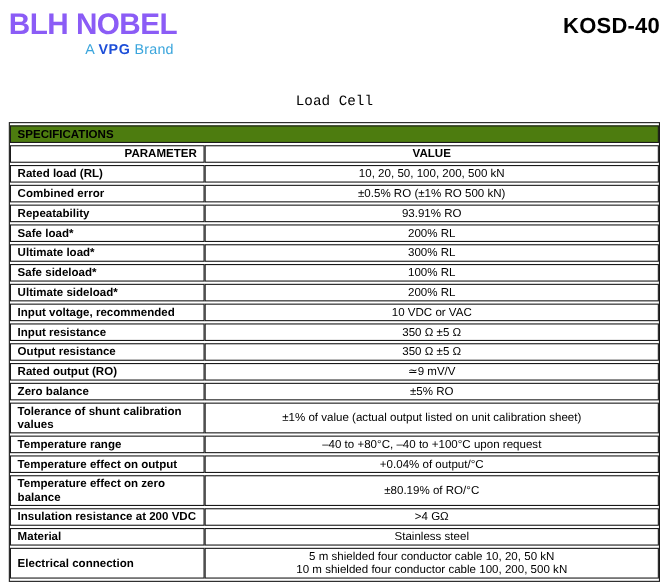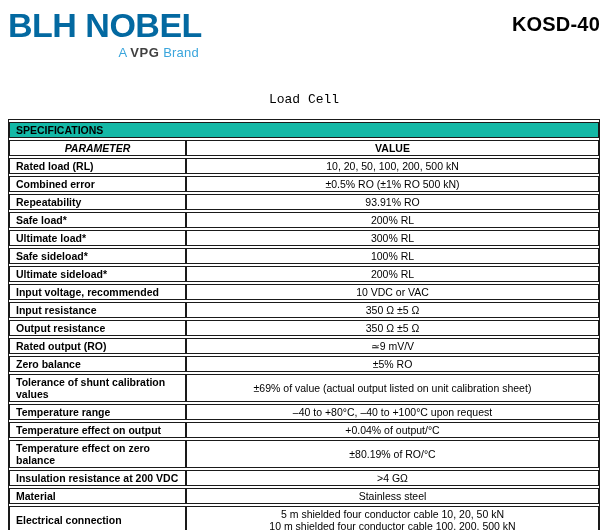--- a/index.html
+++ b/index.html
@@ -14,36 +14,36 @@
   }
   .page { padding: 8px; }
 
   
   .top-row {
     display: flex;
     justify-content: space-between;
     align-items: flex-start;
   }
   .logo-main {
-    color: #0369a1;
-    font-weight: bold;
-    font-size: 34px;
+    color: #8b5cf6;
+    font-weight: bold;
+    font-size: 27px;
     line-height: 1.05;
     letter-spacing: -0.5px;
   }
   .logo-sub {
     text-align: right;
     font-size: 13px;
     color: #3aa5dc;
     margin-top: 1px;
     padding-right: 3px;
     letter-spacing: 0.2px;
   }
   .logo-sub .vpg {
-    color: #404040;
+    color: #1d4ed8;
     font-weight: bold;
     letter-spacing: 0.5px;
   }
   .model {
     font-weight: bold;
     font-size: 20px;
     margin-top: 5px;
     letter-spacing: 0.2px;
   }
 
@@ -64,32 +64,31 @@
     background: #ffffff;
   }
   table.spec td, table.spec th {
     border: 1px solid #1a1a1a;
     font-size: 10.5px;
     line-height: 12px;
     padding: 1px 6px;
     vertical-align: middle;
   }
   td.section {
-    background: #14b8a6;
+    background: #4d7c0f;
     font-weight: bold;
     font-size: 12.5px;
     line-height: 14px;
     padding: 3px 6px;
   }
   th.param-h {
     width: 163px;
-    text-align: center;
+    text-align: right;
     font-weight: bold;
     padding: 2px 6px;
-    font-style: italic;
   }
   th.value-h {
     text-align: center;
     font-weight: bold;
     padding: 2px 6px;
   }
   td.param {
     width: 163px;
     font-weight: bold;
     text-align: left;
@@ -172,21 +171,21 @@
         <tr>
           <td class="param">Rated output (RO)</td>
           <td class="value">≃9 mV/V</td>
         </tr>
         <tr>
           <td class="param">Zero balance</td>
           <td class="value">±5% RO</td>
         </tr>
         <tr>
           <td class="param">Tolerance of shunt calibration values</td>
-          <td class="value">±69% of value (actual output listed on unit calibration sheet)</td>
+          <td class="value">±1% of value (actual output listed on unit calibration sheet)</td>
         </tr>
         <tr>
           <td class="param">Temperature range</td>
           <td class="value">–40 to +80°C, –40 to +100°C upon request</td>
         </tr>
         <tr>
           <td class="param">Temperature effect on output</td>
           <td class="value">+0.04% of output/°C</td>
         </tr>
         <tr>

